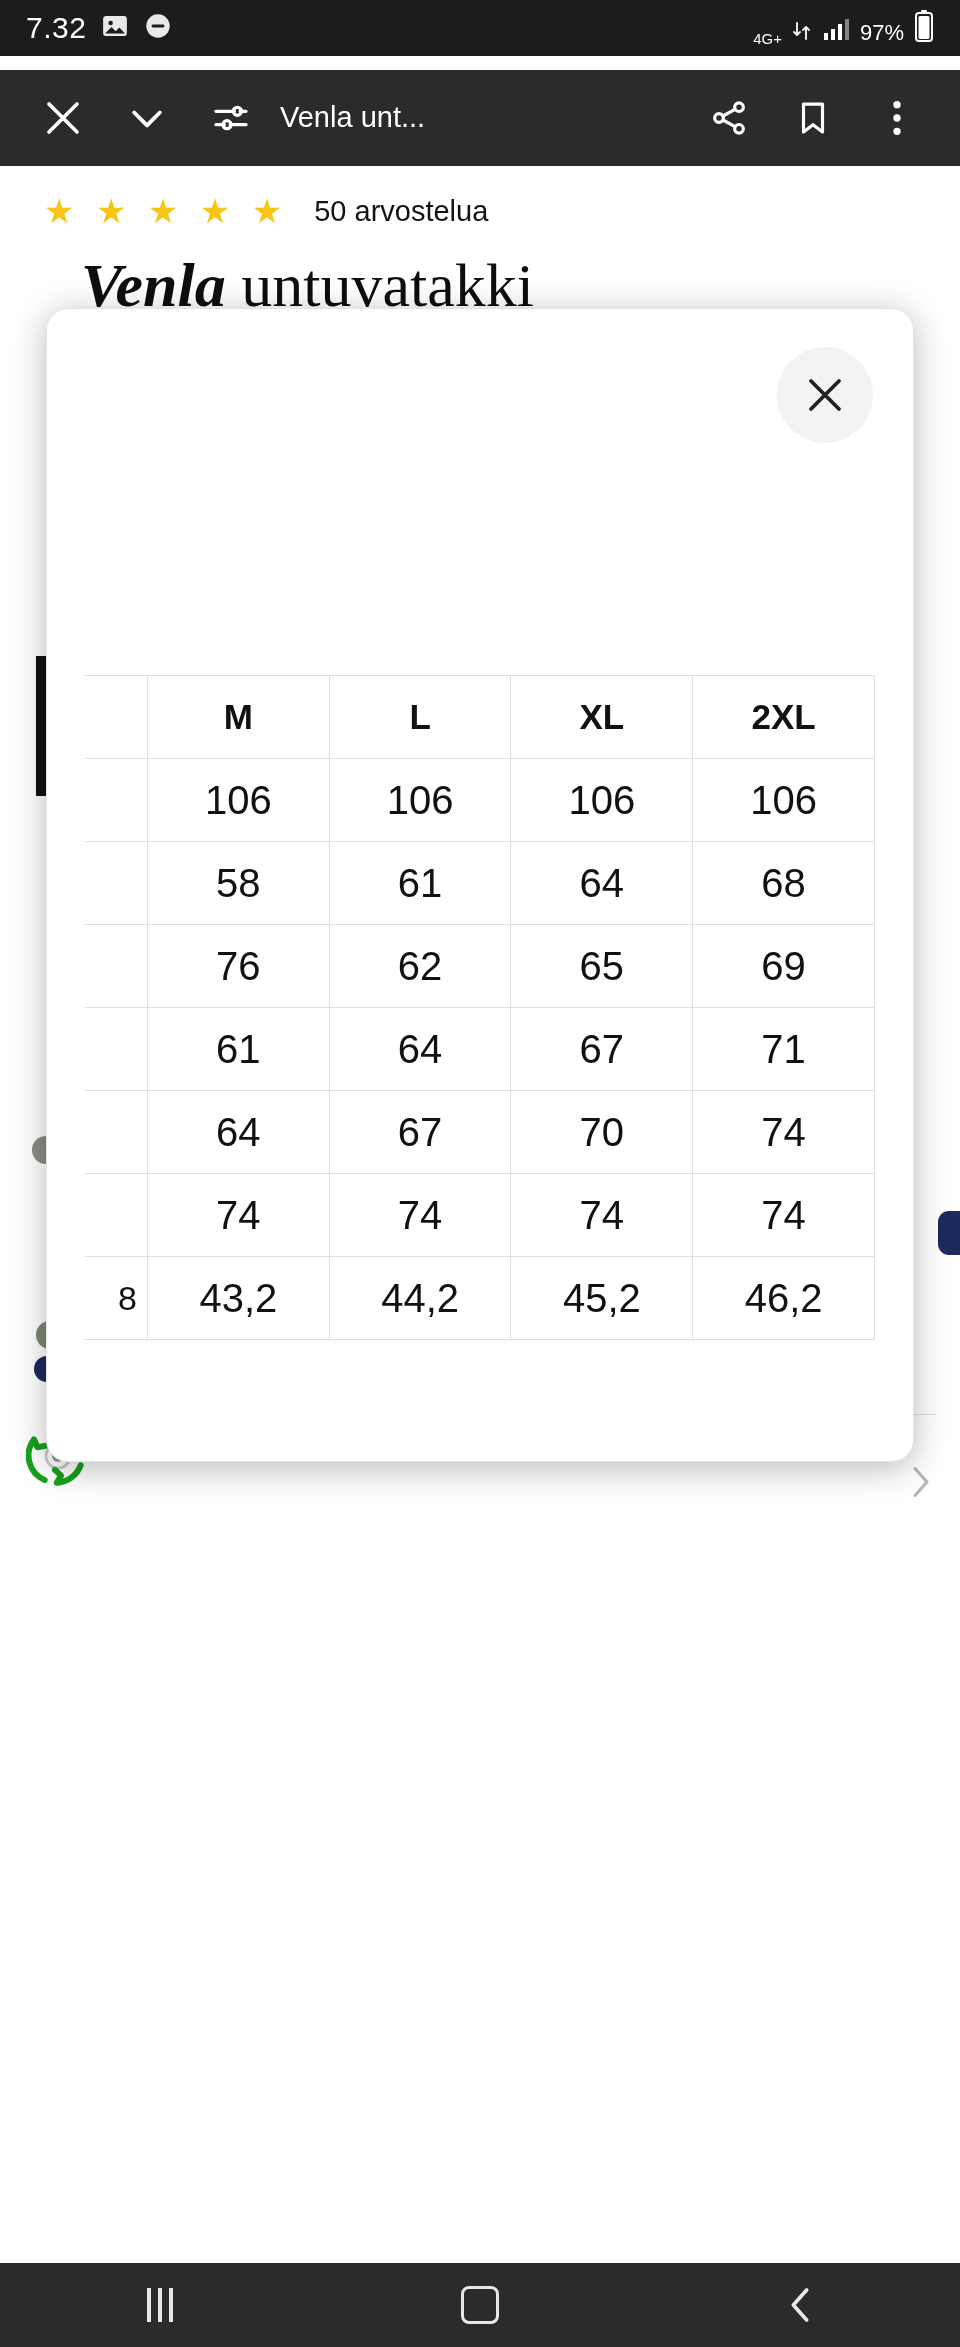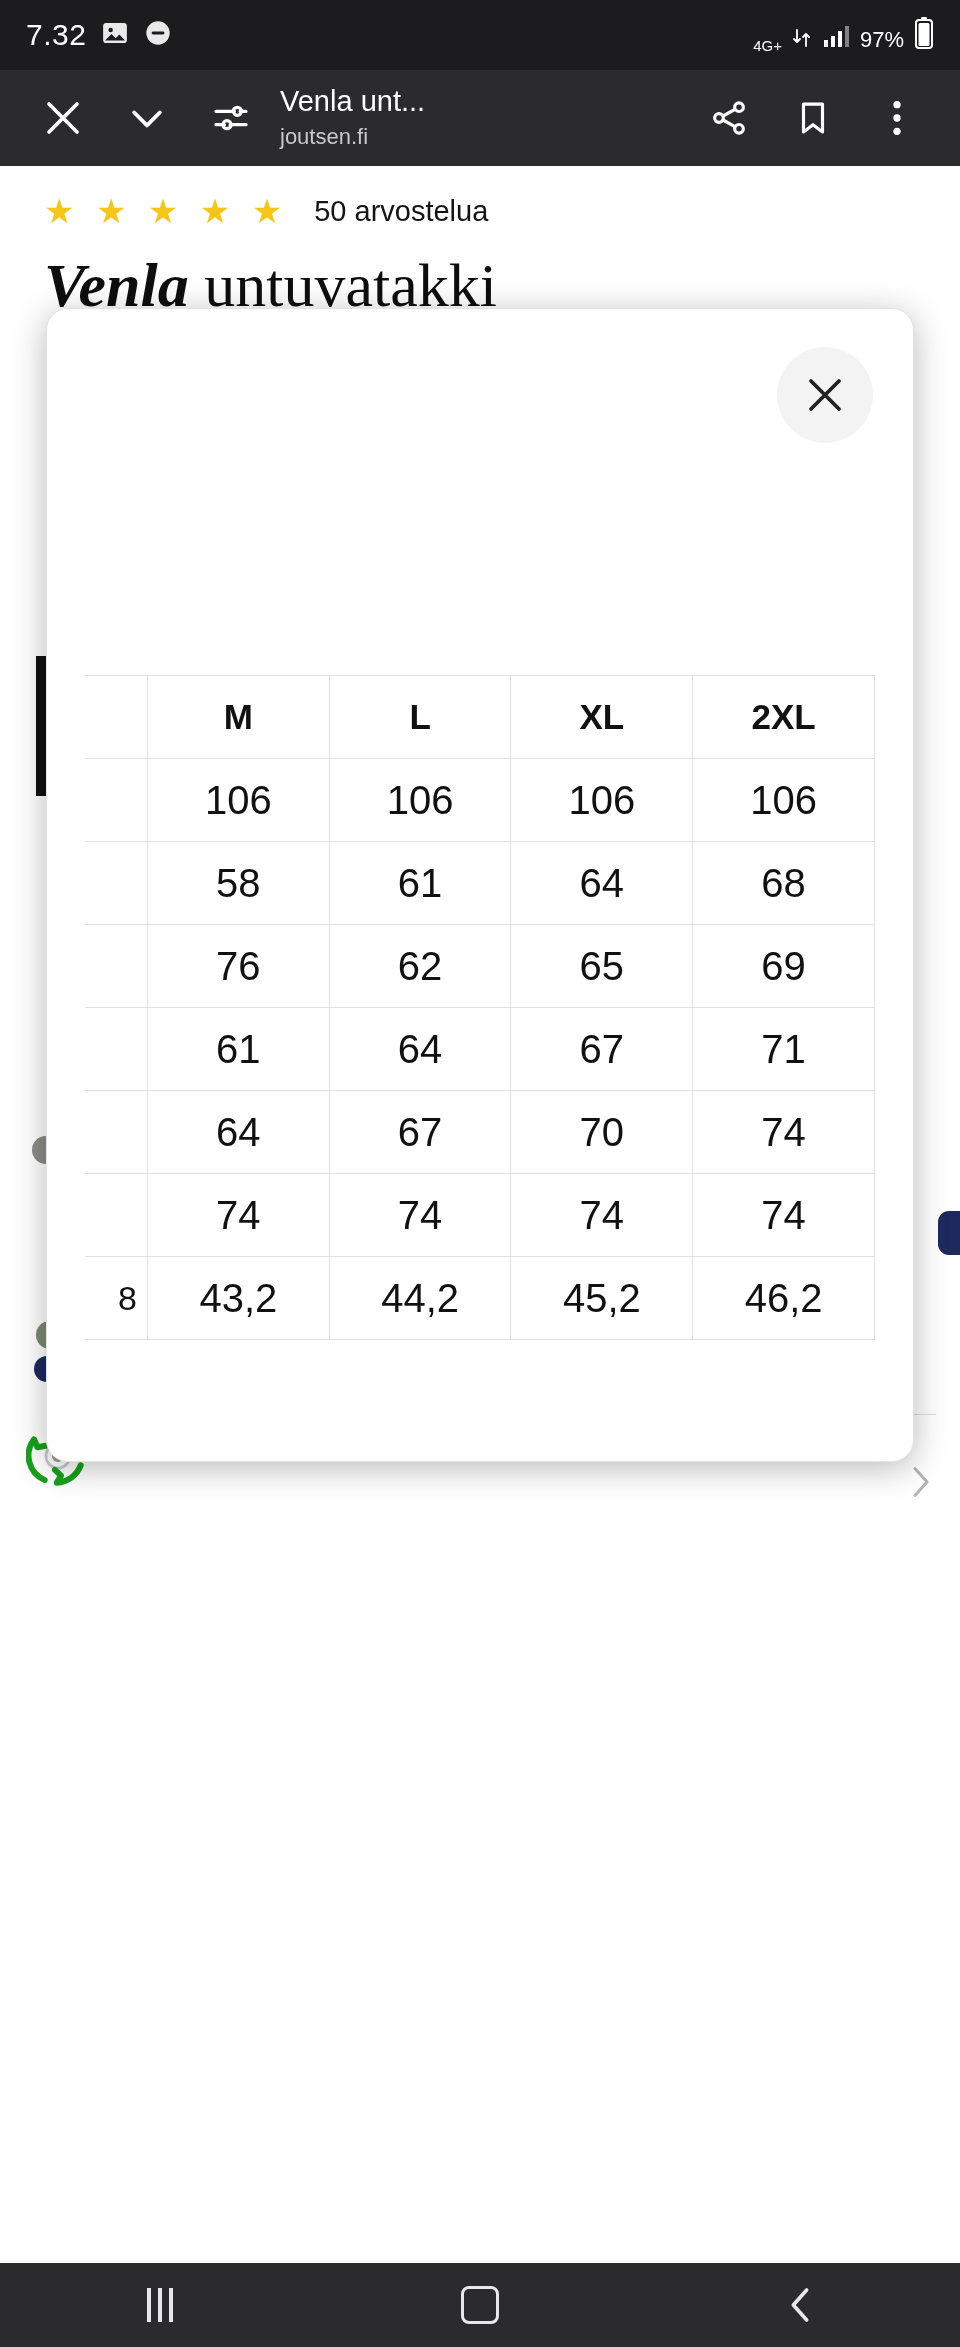--- a/index.html
+++ b/index.html
@@ -16,21 +16,21 @@
     height: 2347px;
     background: #ffffff;
     overflow: hidden;
   }
 
   
   .statusbar {
     position: absolute;
     top: 0; left: 0;
     width: 960px;
-    height: 70px;
+    height: 56px;
     background: #1c1c1e;
     color: #ffffff;
     display: flex;
     align-items: center;
     padding: 0 26px;
   }
   .status-left {
     display: flex;
     align-items: center;
     gap: 14px;
@@ -111,20 +111,21 @@
   }
   .stars { color: #f5c518; font-size: 34px; letter-spacing: 6px; line-height: 1; }
   .reviews-text { font-size: 29px; color: #141414; margin-left: 12px; }
 
   .product-title {
     font-family: "Liberation Serif", serif;
     font-size: 62px;
     color: #0e0e0e;
     padding: 22px 0 0 44px;
     white-space: nowrap;
+    margin-left: 37px;
   }
   .product-title .ital { font-style: italic; font-weight: 700; }
 
   
   .bg-strip {
     position: absolute;
     left: 44px;
     font-size: 30px;
     color: #1a1a1a;
   }
@@ -357,21 +358,20 @@
     <div class="bb-gap"></div>
     <div class="bb-icon">
       <svg width="40" height="40" viewBox="0 0 24 24">
         <path d="M3 8h11M17.5 8H21M3 16h5M11.5 16H21" stroke="#ffffff" stroke-width="2" stroke-linecap="round"></path>
         <circle cx="15.8" cy="8" r="2.4" stroke="#ffffff" stroke-width="2" fill="none"></circle>
         <circle cx="9.6" cy="16" r="2.4" stroke="#ffffff" stroke-width="2" fill="none"></circle>
       </svg>
     </div>
     <div class="bb-title-wrap">
       <div class="bb-title">Venla unt...</div>
-      <div class="bb-url">joutsen.fi</div>
     </div>
     <div class="bb-icon">
       <svg width="40" height="40" viewBox="0 0 24 24">
         <circle cx="18" cy="5.5" r="2.6" stroke="#ffffff" stroke-width="1.9" fill="none"></circle>
         <circle cx="6" cy="12" r="2.6" stroke="#ffffff" stroke-width="1.9" fill="none"></circle>
         <circle cx="18" cy="18.5" r="2.6" stroke="#ffffff" stroke-width="1.9" fill="none"></circle>
         <path d="M8.4 10.8l7.2-4M8.4 13.2l7.2 4" stroke="#ffffff" stroke-width="1.9" stroke-linecap="round"></path>
       </svg>
     </div>
     <div class="bb-gap"></div>

